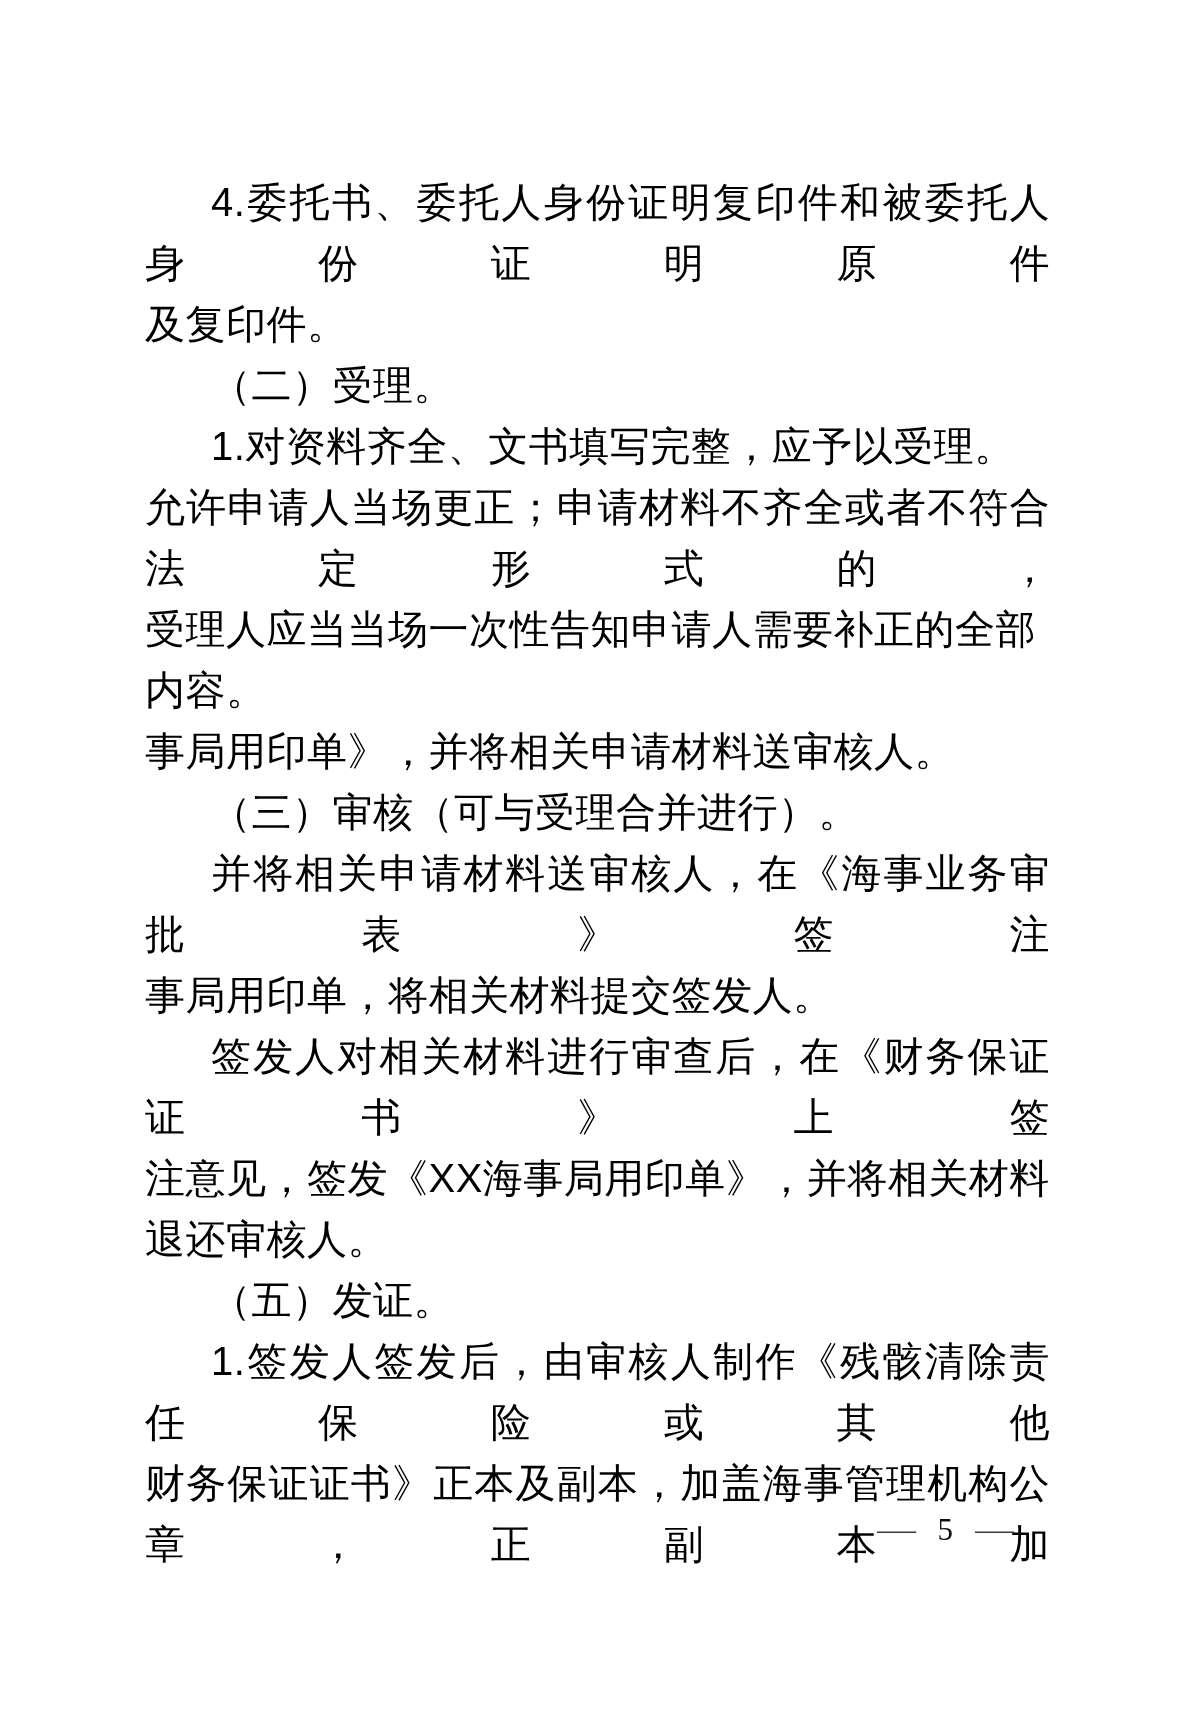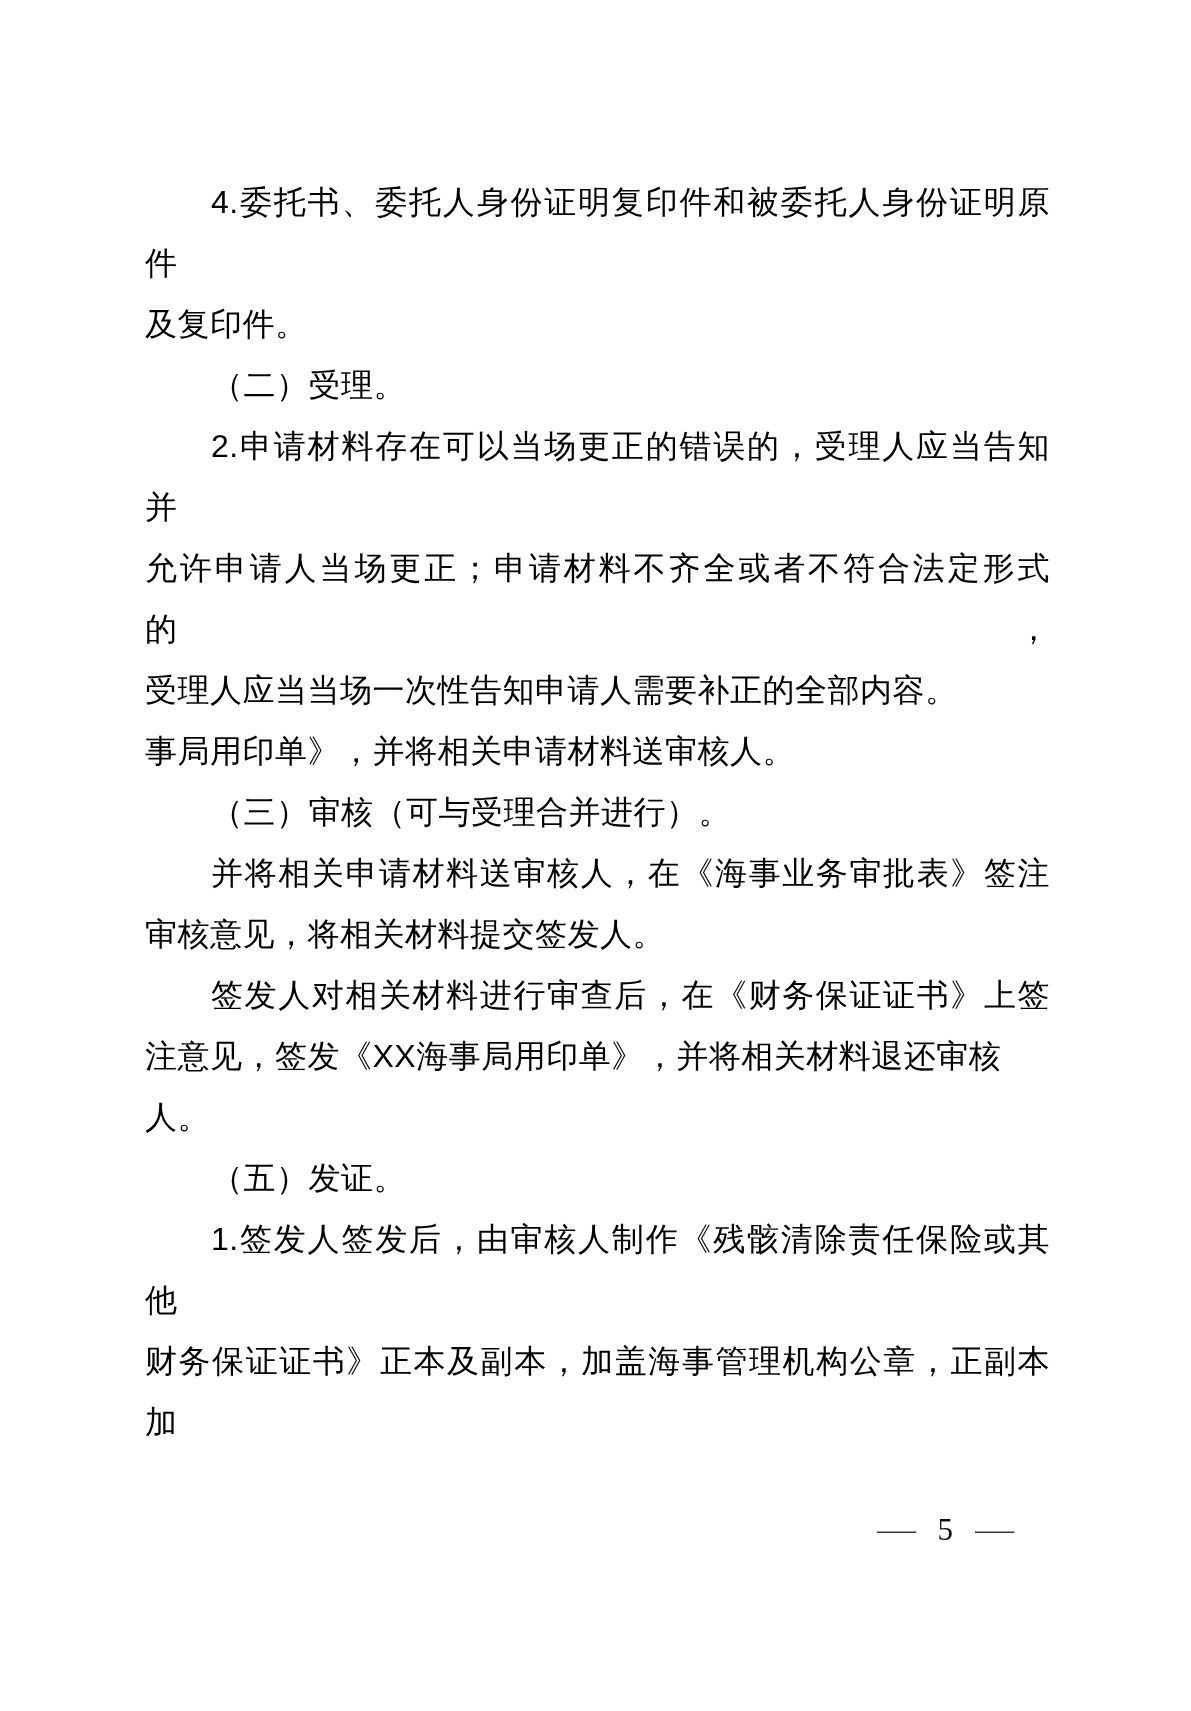--- a/index.html
+++ b/index.html
@@ -18,21 +18,21 @@
   }
   .content {
     position: absolute;
     left: 145px;
     top: 172px;
     width: 905px;
   }
   .ln {
     margin: 0;
     padding: 0;
-    font-size: 32px;
+    font-size: 40px;
     line-height: 61px;
     letter-spacing: 0.5px;
     text-align: left;
     white-space: pre-wrap;
   }
   .ln.ind {
     text-indent: 66px;
   }
   .ln.fill {
     text-align: justify;
@@ -60,27 +60,27 @@
   }
 </style>
 </head>
 <body>
 
 <div class="page">
   <div class="content">
     <p class="ln ind fill">4.委托书、委托人身份证明复印件和被委托人身份证明原件</p>
     <p class="ln">及复印件。</p>
     <p class="ln ind">（二）受理。</p>
-    <p class="ln ind fill">2.申请材料存在可以当场更正的错误的，受理人应当告知并</p>
+    <p class="ln ind">1.对资料齐全、文书填写完整，应予以受理。</p>
     <p class="ln fill">允许申请人当场更正；申请材料不齐全或者不符合法定形式的，</p>
     <p class="ln">受理人应当当场一次性告知申请人需要补正的全部内容。</p>
     <p class="ln">事局用印单》，并将相关申请材料送审核人。</p>
     <p class="ln ind">（三）审核（可与受理合并进行）。</p>
     <p class="ln ind fill">并将相关申请材料送审核人，在《海事业务审批表》签注</p>
-    <p class="ln">审核意见，将相关材料提交签发人。</p>
+    <p class="ln">事局用印单，将相关材料提交签发人。</p>
     <p class="ln ind fill">签发人对相关材料进行审查后，在《财务保证证书》上签</p>
     <p class="ln">注意见，签发《XX海事局用印单》，并将相关材料退还审核人。</p>
     <p class="ln ind">（五）发证。</p>
     <p class="ln ind fill">1.签发人签发后，由审核人制作《残骸清除责任保险或其他</p>
     <p class="ln fill">财务保证证书》正本及副本，加盖海事管理机构公章，正副本加</p>
 
   </div>
 
   <div class="footer">
     <span class="dash">—</span>

